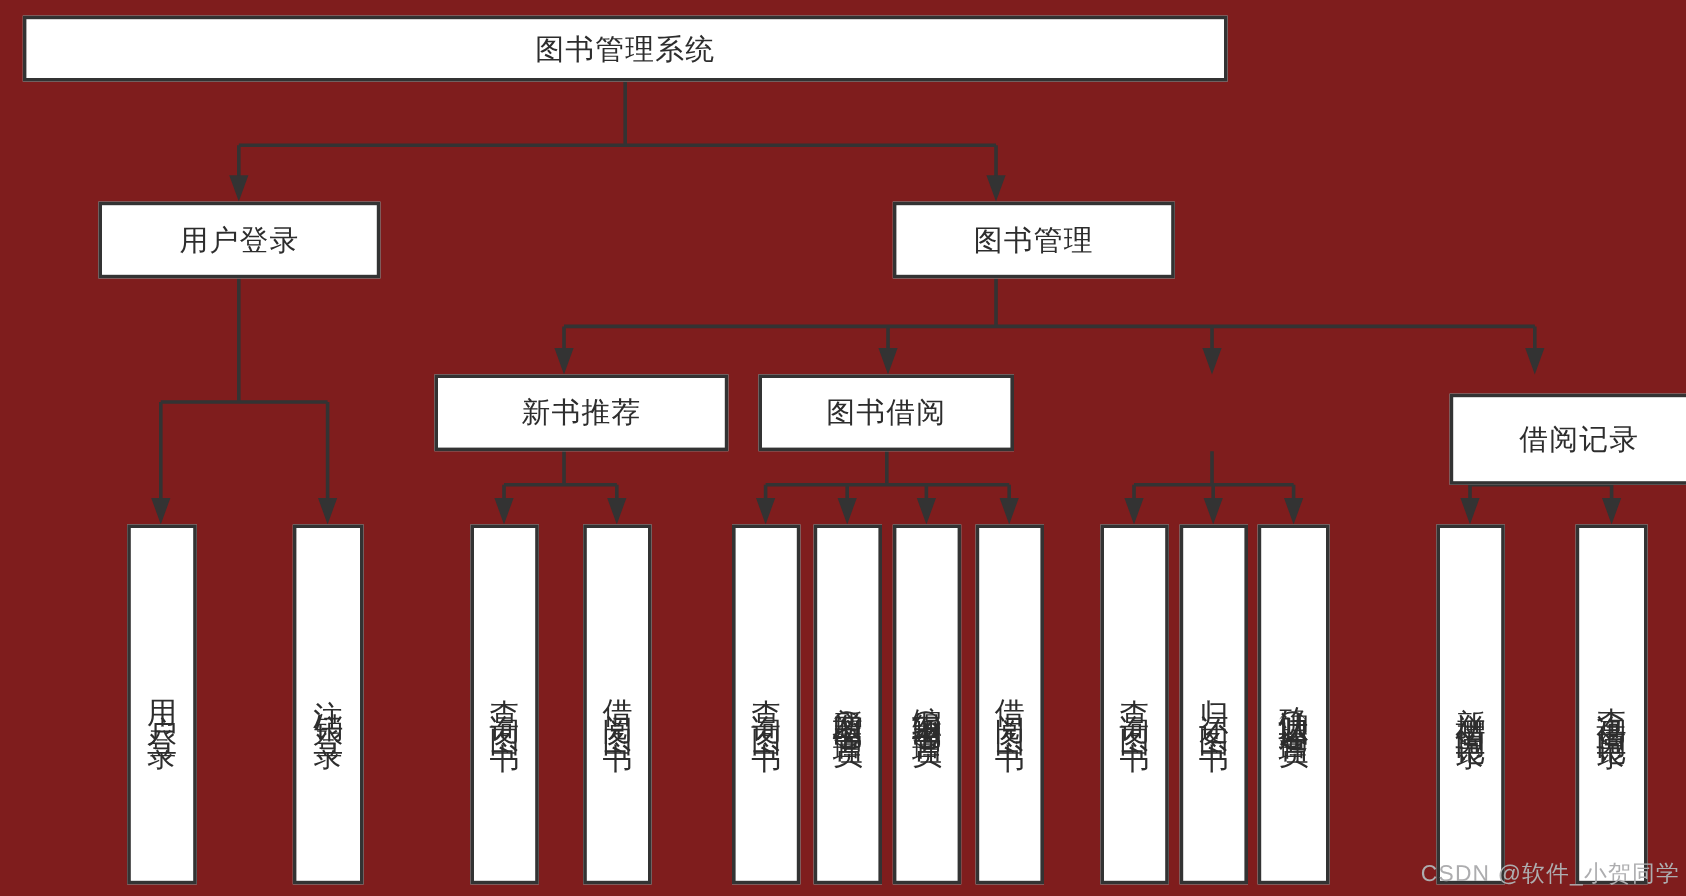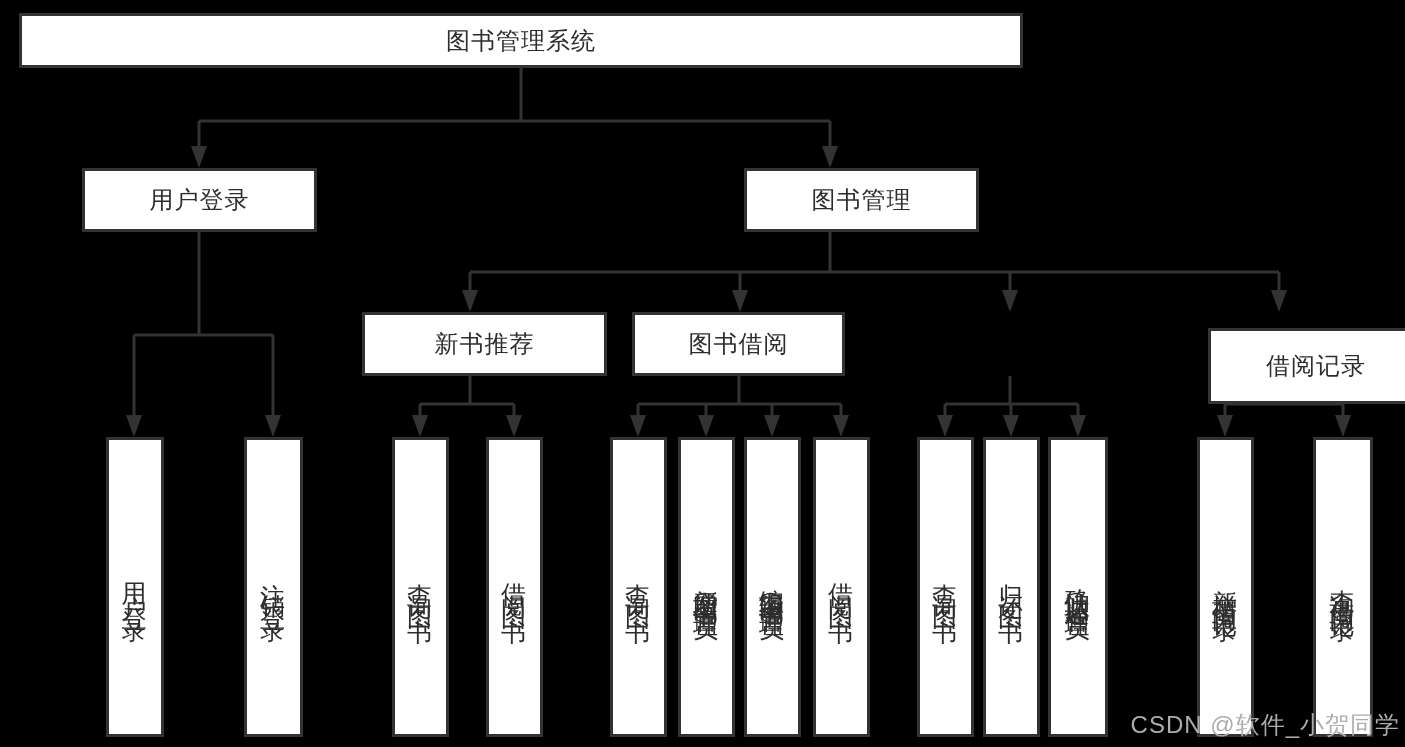--- a/index.html
+++ b/index.html
@@ -1,38 +1,38 @@
 <!DOCTYPE html>
 <html><head>
 <meta charset="utf-8">
 <style>
   html,body { margin:0; padding:0; background:#ffffff; }
   .canvas {
     position:relative; width:1405px; height:747px;
-    background:#000000; overflow:hidden;
+    background:#7f1d1d; overflow:hidden;
     font-family:"Liberation Sans","DejaVu Sans",sans-serif;
     text-align:center;
   }
   svg.connectors { position:absolute; left:0; top:0; width:1405px; height:747px; }
   .node {
     position:absolute; box-sizing:border-box;
     border:3px solid #333333; background:#ffffff;
     display:flex; align-items:center; justify-content:center;
     color:#2d2d2d;
   }
   .hlabel { font-size:24px; letter-spacing:1px; white-space:nowrap; }
   .vtext {
     writing-mode:vertical-rl; text-orientation:mixed;
     font-size:25px; letter-spacing:12px; color:#2d2d2d;
   }
   .vtext.ls-mid   { letter-spacing:6px; }
   .vtext.ls-tight { letter-spacing:4px; }
   .watermark {
     position:absolute; right:5px; bottom:6px;
-    font-size:24px; color:#adadaf; letter-spacing:1px; white-space:nowrap;
+    font-size:19px; color:#adadaf; letter-spacing:1px; white-space:nowrap;
   }
 </style>
 </head>
 <body>
 
 <div class="canvas">
 
   <svg class="connectors" viewBox="0 0 1405 747" xmlns="http://www.w3.org/2000/svg">
     <g stroke="#333333" stroke-width="3" fill="none">
 

